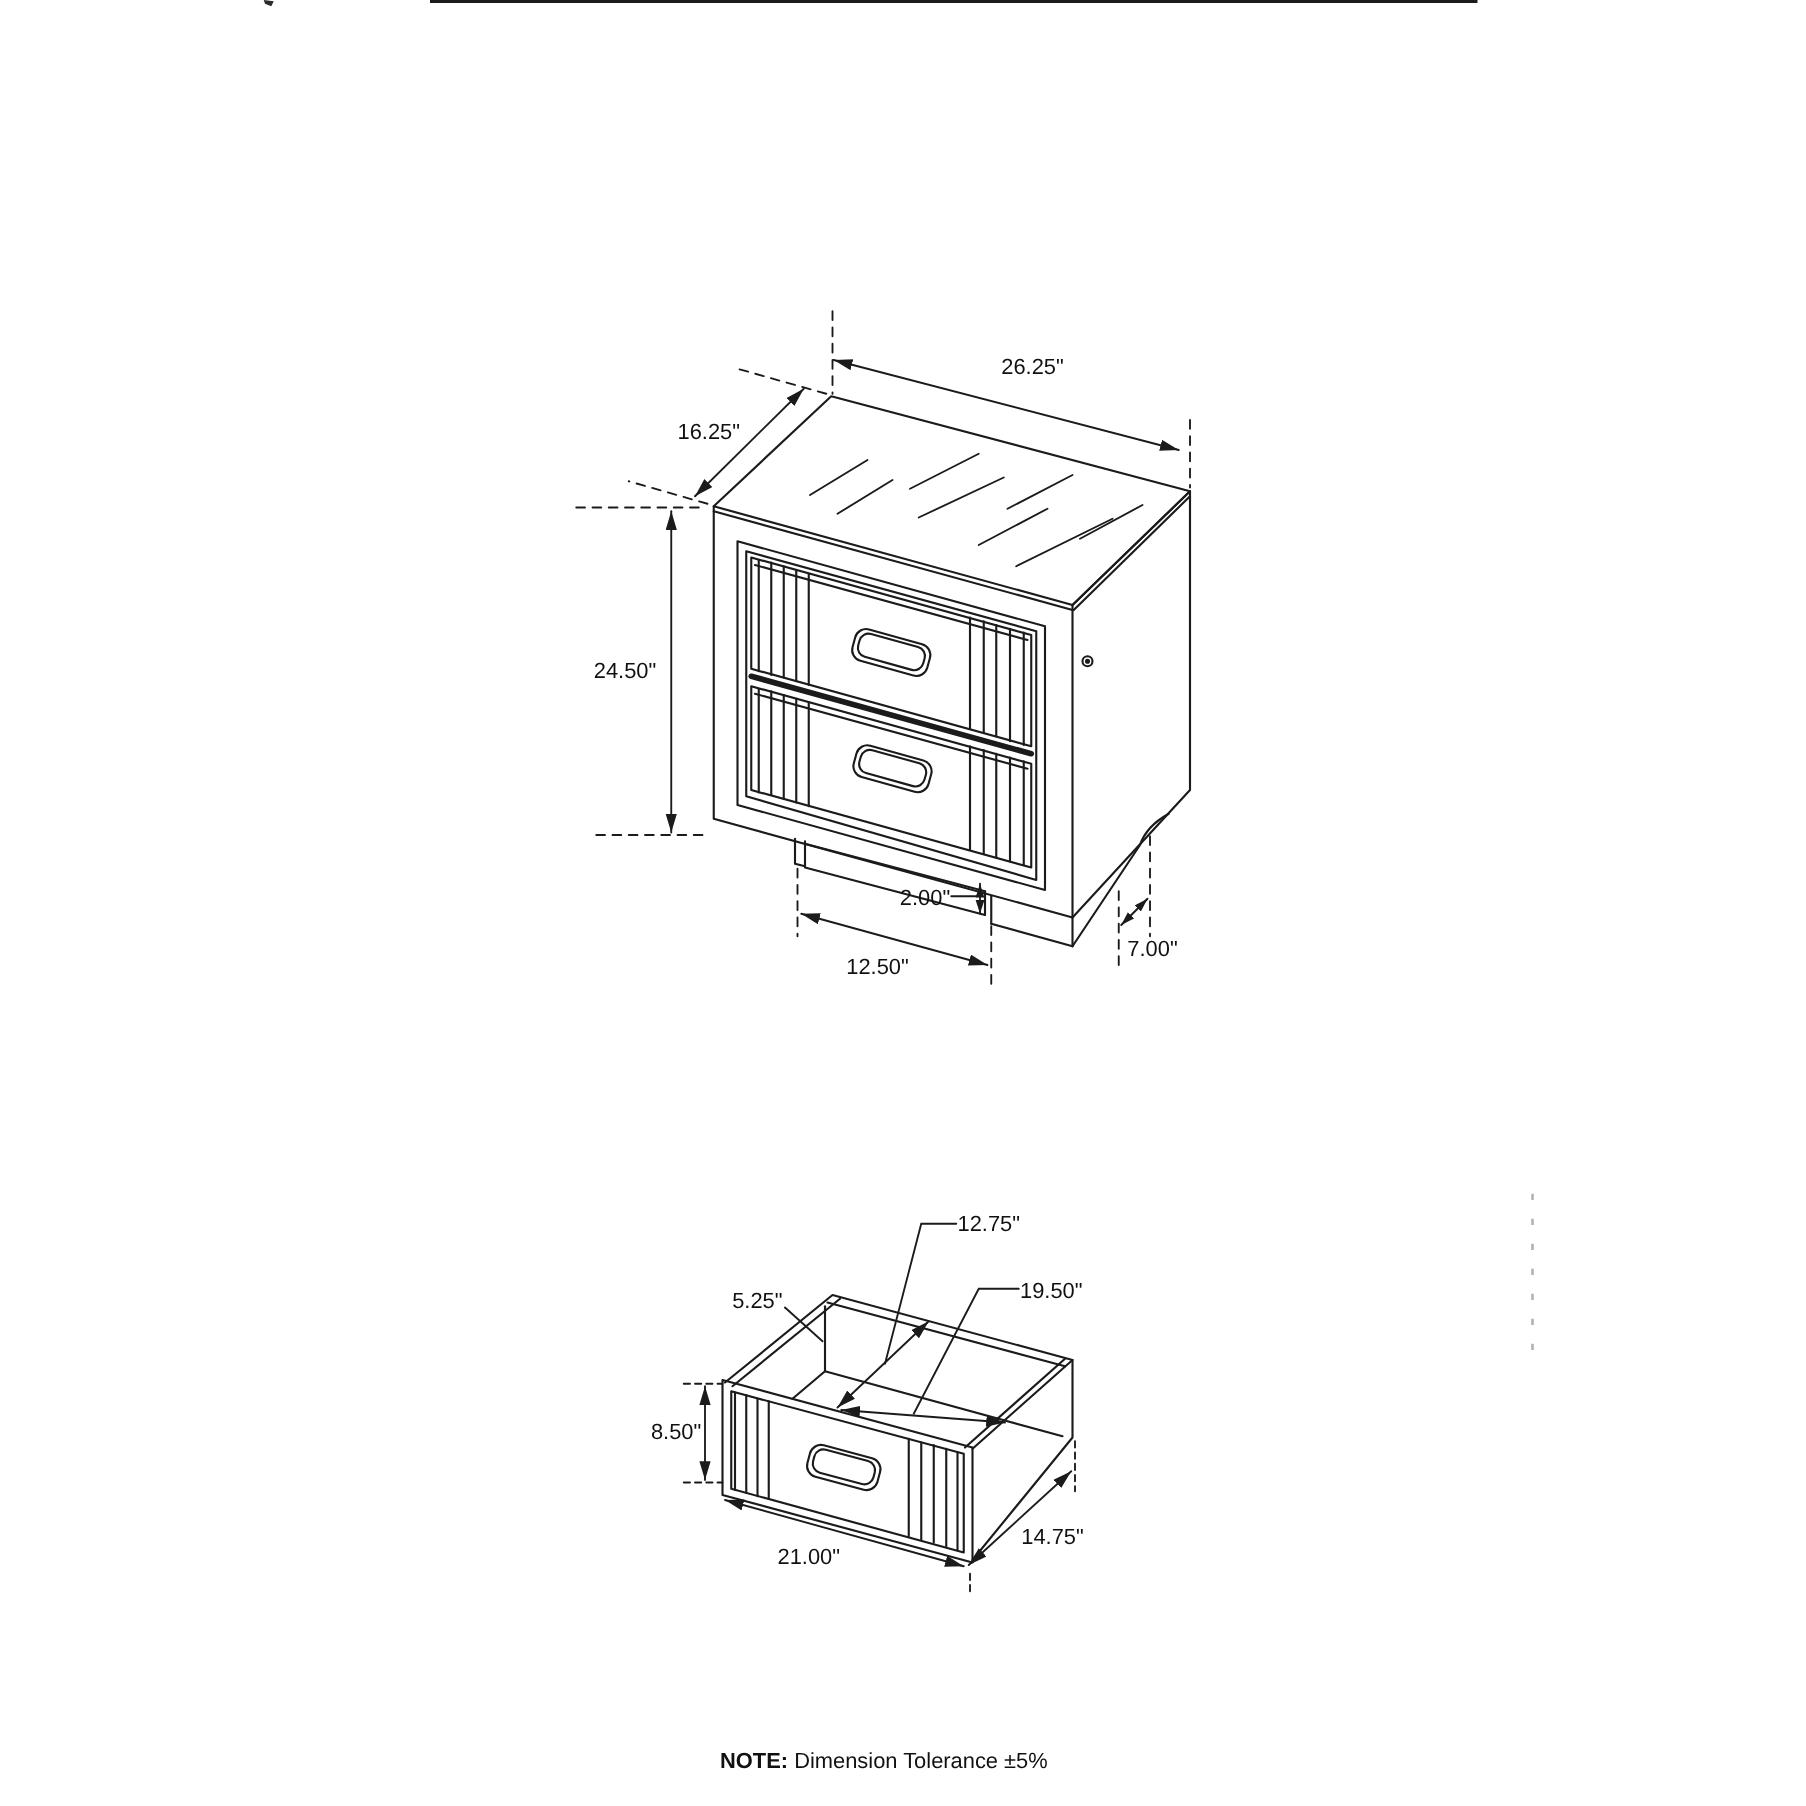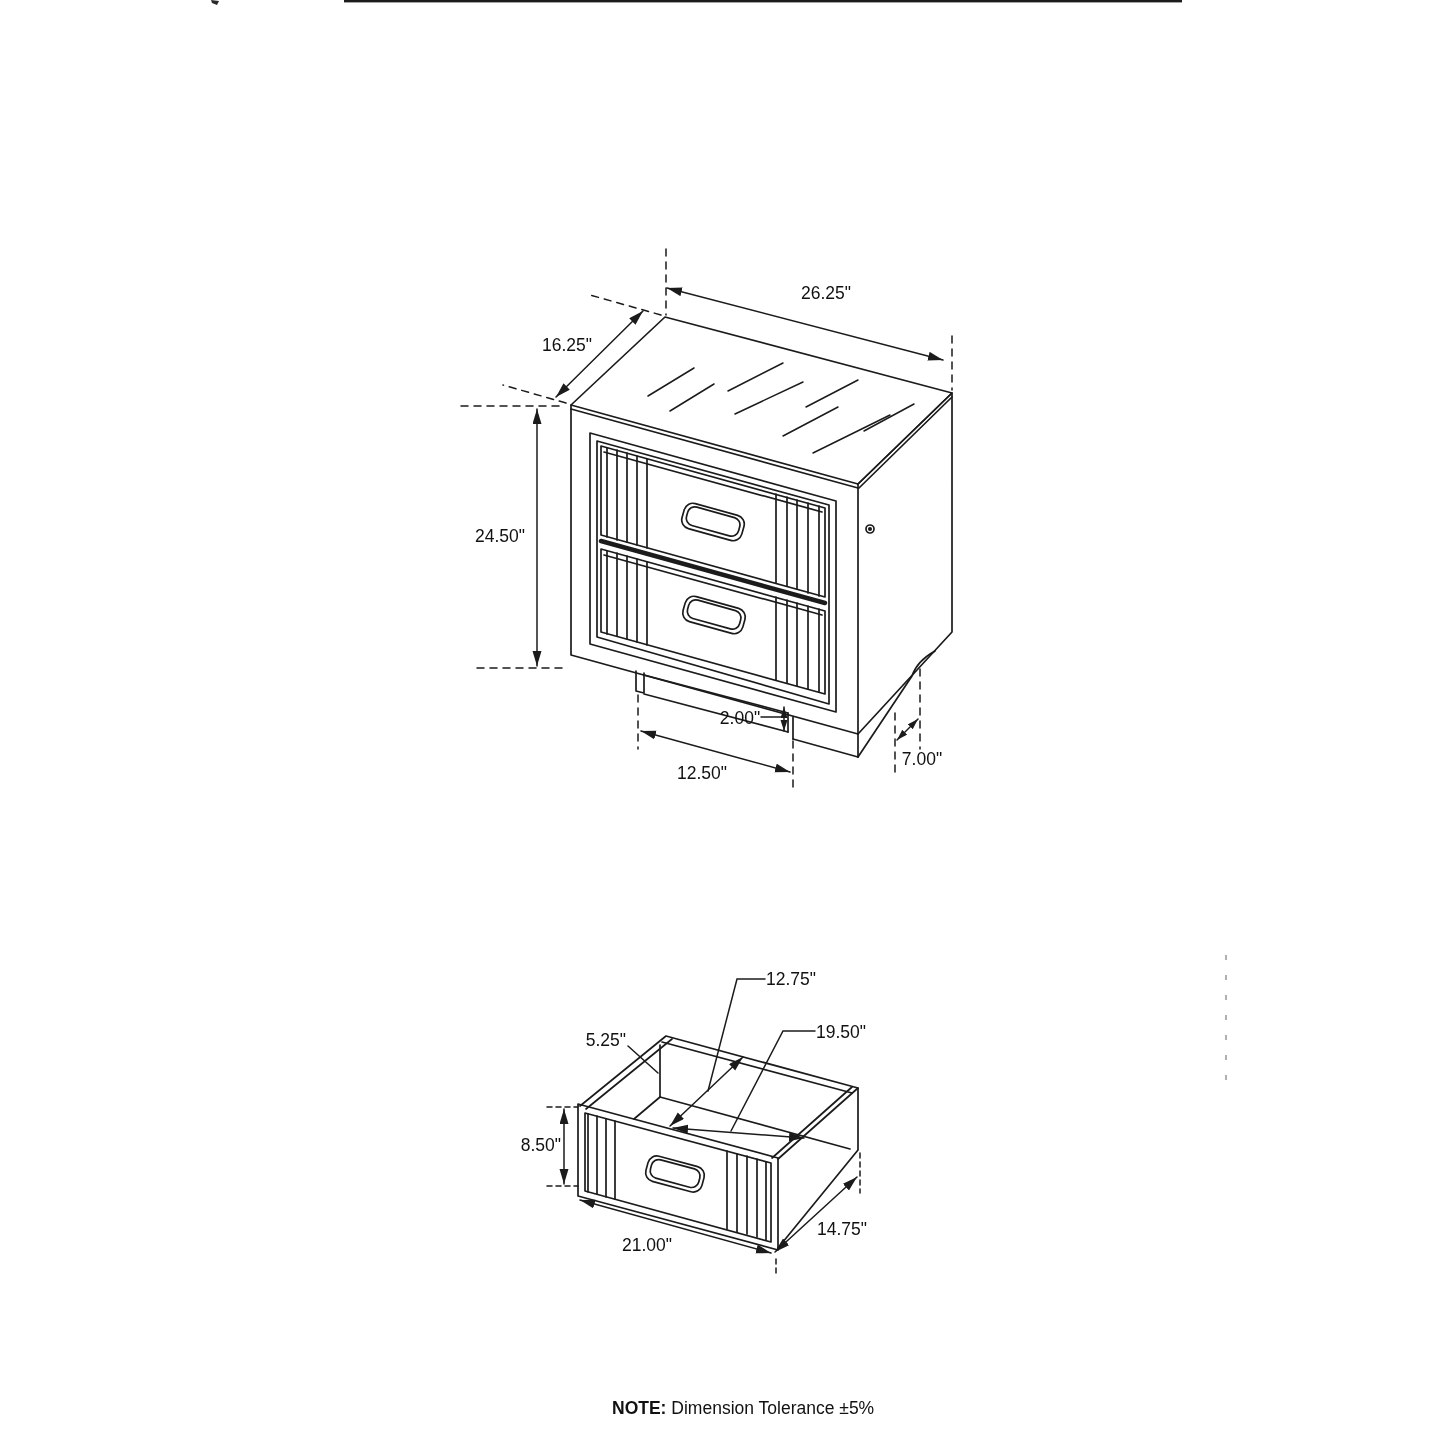--- a/index.html
+++ b/index.html
@@ -7,21 +7,21 @@
     width:1445px;height:1445px;background:#ffffff;position:relative;
     font-family:"Liberation Sans",sans-serif;overflow:hidden;
   }
   svg{position:absolute;left:0;top:0;}
   svg text{
     font-family:"Liberation Sans",sans-serif;
     font-size:17.5px;fill:#111;stroke:none;
   }
   .note{
     position:absolute;left:576px;top:1398px;
-    font-size:17.5px;color:#111;white-space:pre;margin-left:36px;
+    font-size:17.5px;color:#111;white-space:pre;
   }
   .note .b{font-weight:bold;}
 </style>
 </head>
 <body>
 
 <svg width="1445" height="1445" viewBox="0 0 1445 1445">
   <defs>
     <marker id="ah" markerUnits="userSpaceOnUse" markerWidth="16" markerHeight="10" refX="15" refY="4.5" orient="auto-start-reverse">
       <path d="M15,4.5 L0,0 L0,9 Z" fill="#1b1b1b"></path>

